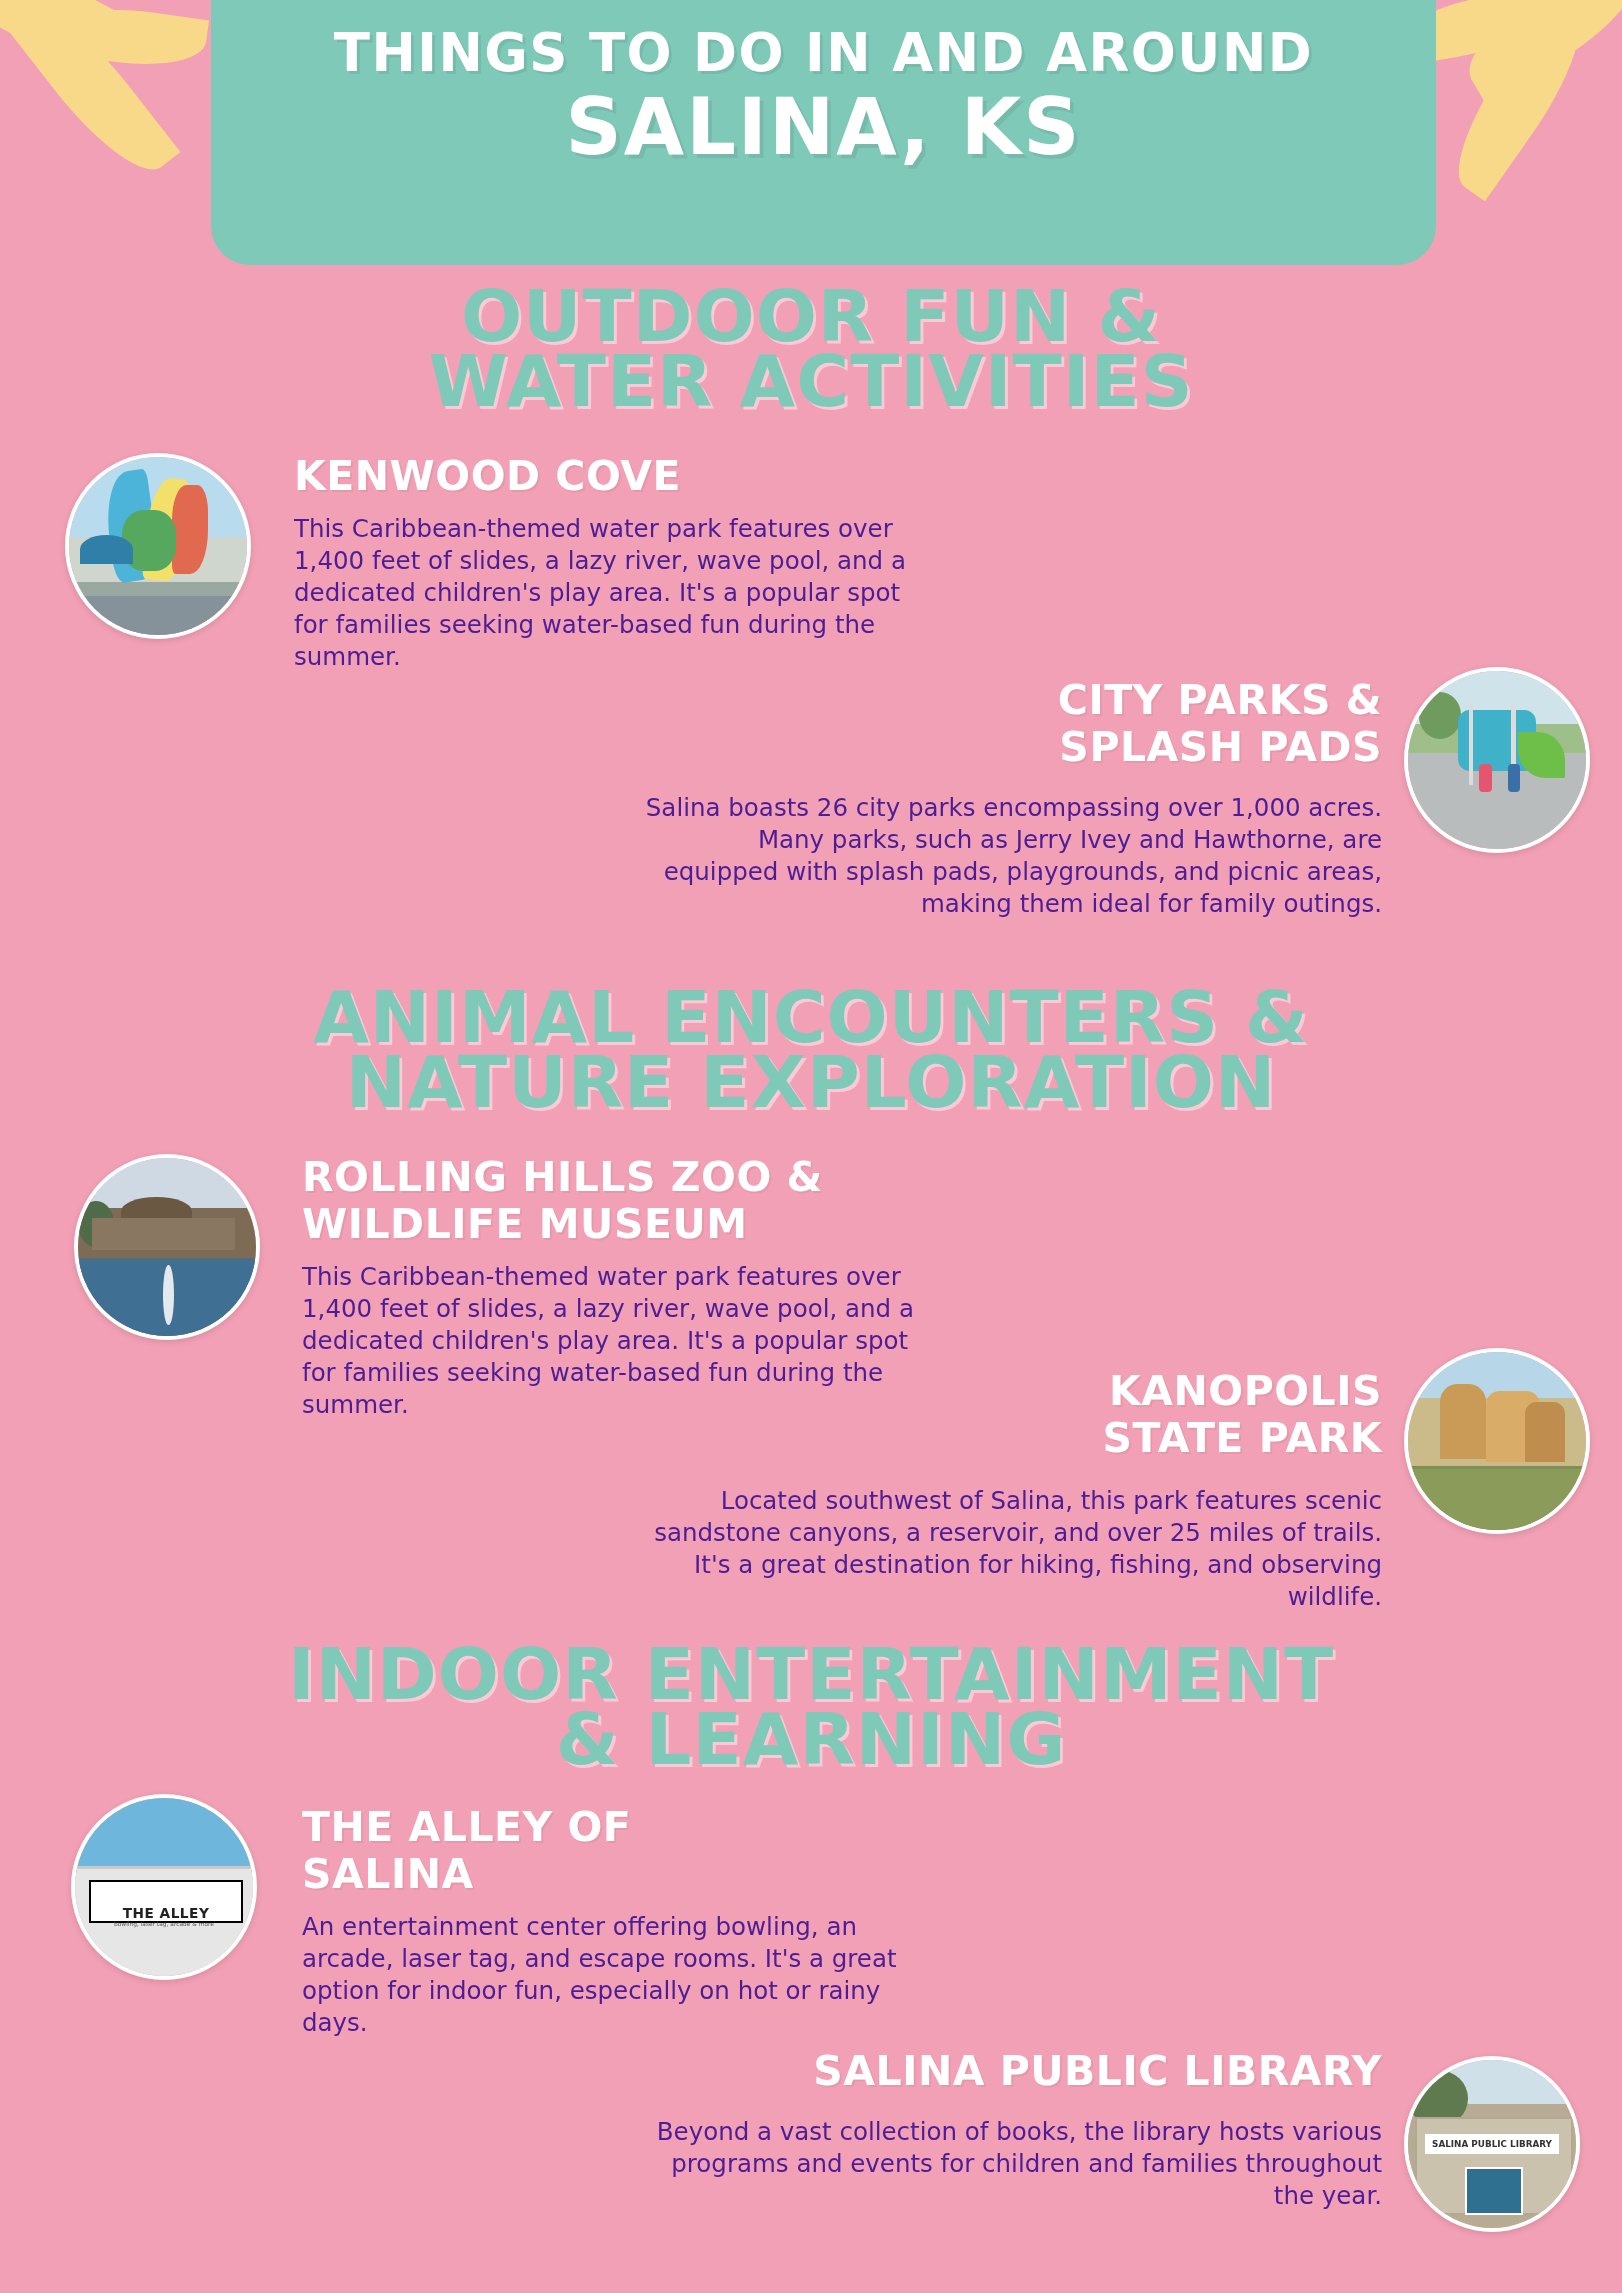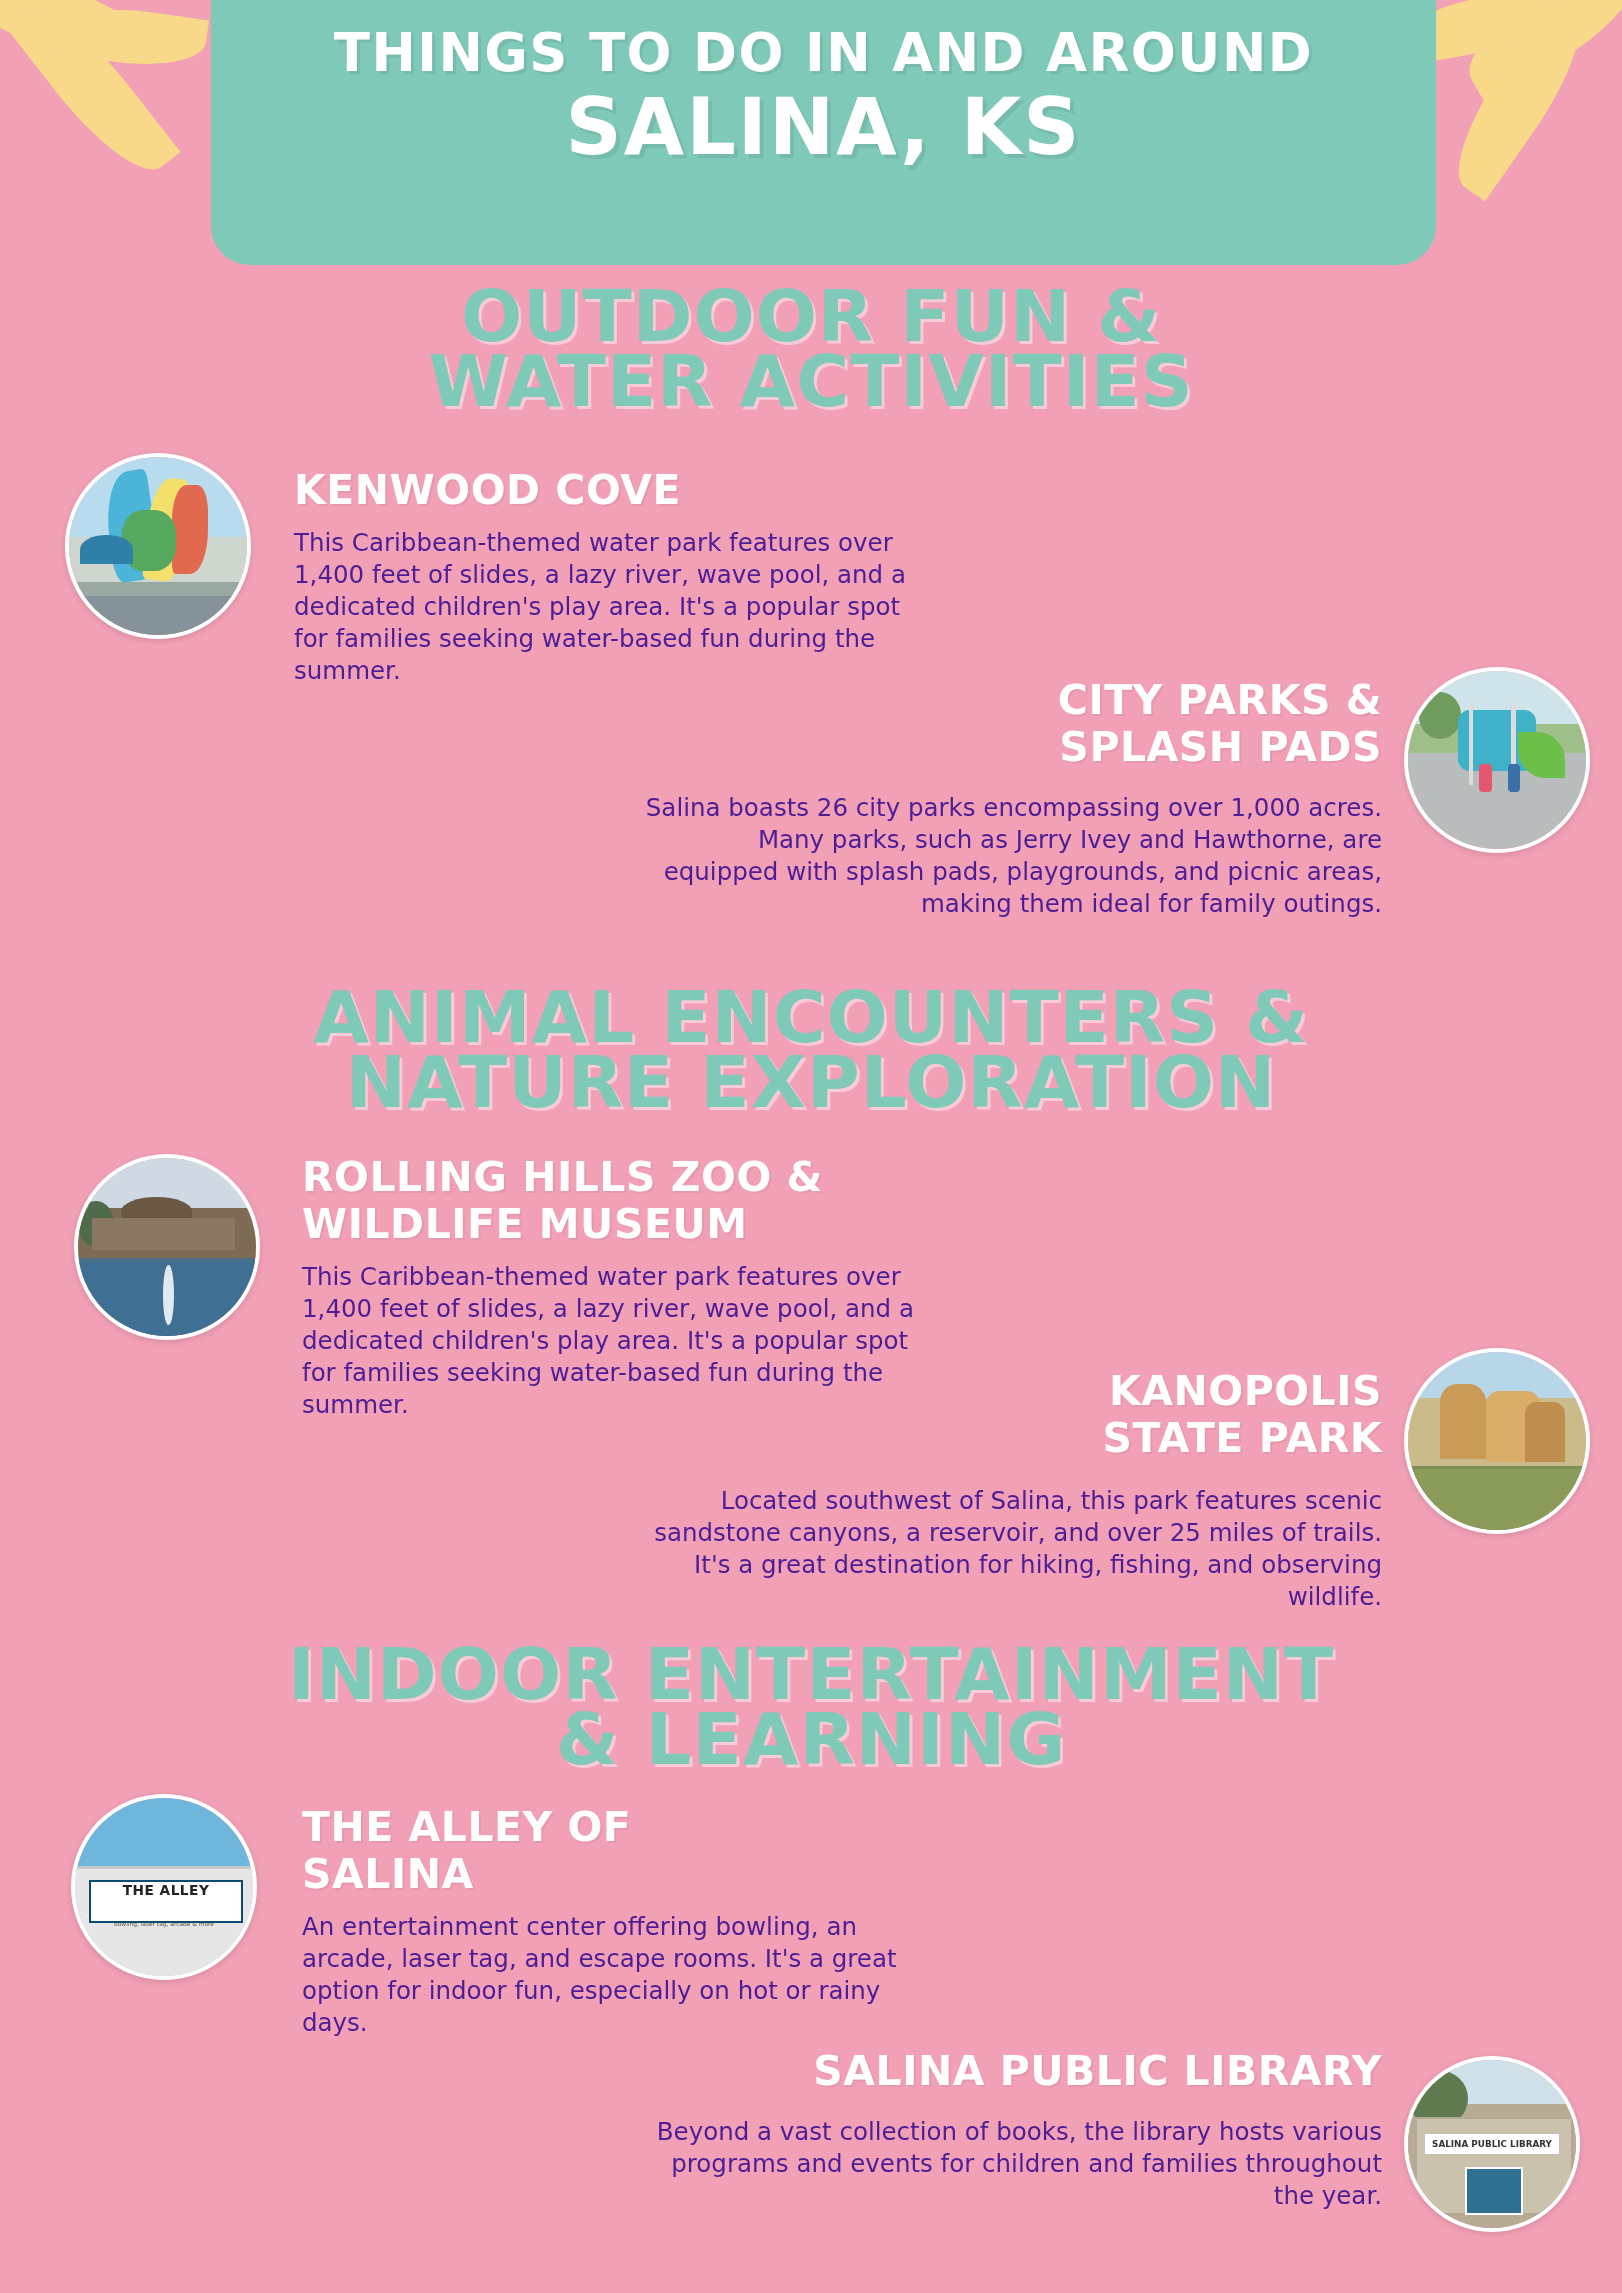--- a/index.html
+++ b/index.html
@@ -141,21 +141,21 @@
   
   .kp-sky   { position:absolute; inset:0; background:linear-gradient(#b7d6e8 0 26%, #cbbb8a 26% 64%, #7d8f55 64% 100%); }
   .kp-rock1 { position:absolute; left:18%; top:18%; width:26%; height:42%; background:#c99b57; border-radius:17.6px 17.6px 0 0; }
   .kp-rock2 { position:absolute; left:44%; top:22%; width:30%; height:40%; background:#d9ad68; border-radius:13.7px 13.7px 0 0; }
   .kp-rock3 { position:absolute; left:66%; top:28%; width:22%; height:34%; background:#bf8e4e; border-radius:11.8px 11.8px 0 0; }
   .kp-bush  { position:absolute; bottom:0; width:100%; height:34%; background:#8a9b5a; }
 
   
   .al-sky  { position:absolute; inset:0; background:linear-gradient(#6fb6dd 0 42%, #d8d8d8 42% 100%); }
   .al-bldg { position:absolute; left:0; top:38%; width:100%; height:62%; background:#e6e6e6; border-top:3.9px solid #c9c9c9; }
-  .al-sign { position:absolute; left:8%; top:46%; width:84%; height:22%; background:#ffffff; border:2px solid #0c4a6e; display:flex; align-items:flex-start; justify-content:center; }
+  .al-sign { position:absolute; left:8%; top:46%; width:84%; height:22%; background:#ffffff; border:2px solid #000000; display:flex; align-items:flex-end; justify-content:center; }
   .al-sign span { font-family:"DejaVu Sans", sans-serif; font-weight:700; font-size:13.7px; color:#222; letter-spacing:0.5px; }
   .al-sub { position:absolute; left:10%; top:69%; width:80%; text-align:center; font-size:5.9px; color:#555; font-family:"DejaVu Sans", sans-serif; }
 
   
   .lb-sky  { position:absolute; inset:0; background:linear-gradient(#cfe0e8 0 26%, #b7ab93 26% 100%); }
   .lb-tree { position:absolute; left:0; top:6%; width:36%; height:34%; background:#5f7a4e; border-radius:50%; }
   .lb-bldg { position:absolute; left:4%; top:34%; width:92%; height:56%; background:#cbc2ae; border:2px solid #b3a894; }
   .lb-band { position:absolute; left:10%; top:44%; width:80%; height:12%; background:#ffffff; display:flex; align-items:center; justify-content:center; }
   .lb-band span { font-size:8.8px; font-weight:700; color:#333; font-family:"DejaVu Sans", sans-serif; }
   .lb-door { position:absolute; left:34%; top:64%; width:32%; height:26%; background:#2f6f8f; border:2px solid #fff; }
@@ -185,21 +185,21 @@
     <div class="img-inner">
       <div class="kc-sky"></div>
       <div class="kc-slide1"></div>
       <div class="kc-slide2"></div>
       <div class="kc-slide3"></div>
       <div class="kc-green"></div>
       <div class="kc-umb"></div>
       <div class="kc-pool"></div>
     </div>
   </div>
-  <div style="position:absolute; left:294px; top:11.8px; width:667px;margin-top:14px;" class="align-left">
+  <div style="position:absolute; left:294px; top:11.8px; width:667px;" class="align-left">
     <h2>KENWOOD COVE</h2>
     <p style="margin-top:13.7px; width:647px;">This Caribbean-themed water park features over 1,400 feet of slides, a lazy river, wave pool, and a dedicated children's play area. It's a popular spot for families seeking water-based fun during the summer.</p>
   </div>
 </div>
 
 <div class="entry" style="left:549px; top:667px; width:1078px; height:294px;">
   <div class="photo" style="left:855px; top:0px; width:186px; height:186px;">
     <div class="img-inner">
       <div class="sp-sky"></div>
       <div class="sp-tree"></div>

